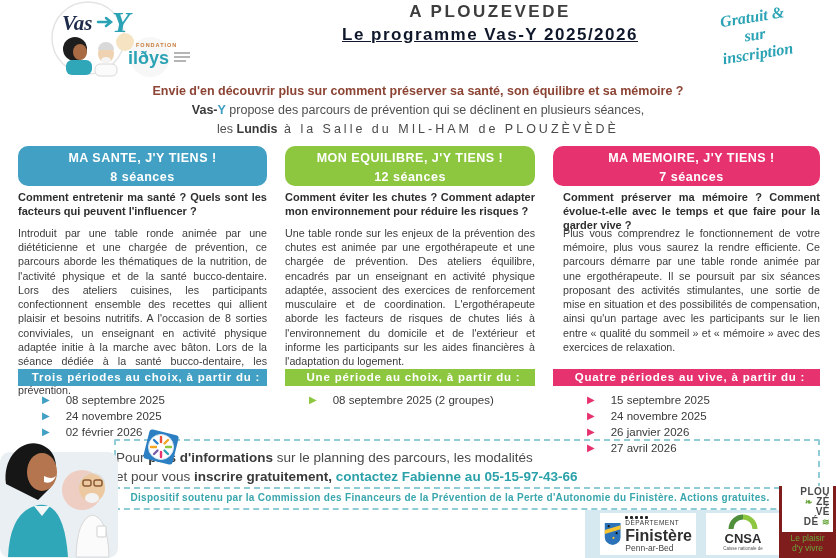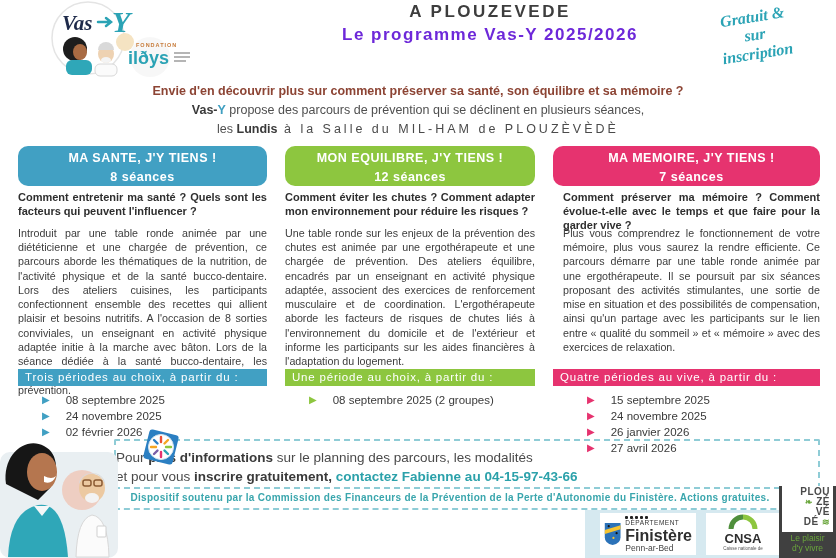--- a/index.html
+++ b/index.html
@@ -3,21 +3,21 @@
 <meta charset="utf-8">
 <style>
   html,body{margin:0;padding:0;background:#fff;}
   .page{position:relative;width:836px;height:558px;background:#ffffff;overflow:hidden;
         font-family:"Liberation Sans",sans-serif;color:#3c3c3c;}
 
   
   .brand{position:absolute;left:28px;top:0;width:180px;height:78px;}
   .titles{position:absolute;left:230px;top:2px;width:520px;text-align:center;}
   .title1{font-size:17px;font-weight:bold;letter-spacing:2.5px;color:#3d3d3d;}
-  .title2{font-size:17px;font-weight:bold;letter-spacing:1.5px;color:#6d28d9;margin-top:3px;}
+  .title2{font-size:17px;font-weight:bold;letter-spacing:1.5px;color:#0f172a;margin-top:3px;text-decoration:underline;}
   .ribbon{position:absolute;left:690px;top:8px;width:130px;text-align:center;
           transform:rotate(-9deg);font-family:"Liberation Serif",serif;font-style:italic;
           font-weight:bold;font-size:16px;line-height:1.15;color:#2ba3b5;}
 
   
   .intro{position:absolute;left:0;top:82px;width:836px;text-align:center;
          font-size:12.5px;line-height:19px;color:#4f4f4f;}
   .intro .l1{font-weight:bold;color:#8c4434;}
   .intro .hl{color:#3f9fc1;font-weight:bold;}
   .intro .b{font-weight:bold;color:#3a3a3a;}
@@ -26,22 +26,22 @@
   
   .columns{position:absolute;left:18px;top:146px;width:802px;display:grid;
            grid-template-columns:249px 250px 267px;grid-template-rows:40px 30px 138px 17px auto;
            row-gap:5px;justify-content:space-between;}
   .c1{grid-column:1;} .c2{grid-column:2;} .c3{grid-column:3;padding-left:10px;}
   .r1{grid-row:1;} .r2{grid-row:2;} .r3{grid-row:3;} .r4{grid-row:4;} .r5{grid-row:5;}
   .pill{border-radius:10px;color:#fff;text-align:center;font-weight:bold;
         font-size:12.5px;line-height:1.5;letter-spacing:0.5px;padding-top:3px;box-sizing:border-box;}
   .question{font-size:11px;font-weight:bold;color:#2e2e2e;text-align:justify;line-height:1.25;}
   .bodytext{font-size:10.7px;color:#3c3c3c;text-align:justify;line-height:1.33;}
-  .bar{color:#fff;font-weight:normal;font-size:11.5px;letter-spacing:0.8px;
-       line-height:17px;padding-left:7px;box-sizing:border-box;white-space:nowrap;overflow:hidden;}
+  .bar{color:#fff;font-weight:bold;font-size:11.5px;letter-spacing:0.8px;
+       line-height:17px;padding-left:7px;box-sizing:border-box;white-space:nowrap;overflow:hidden;text-align:center;}
   .datelist{padding-top:3px;}
   .date-row{display:flex;align-items:center;margin:0 0 4px 24px;font-size:11.5px;color:#3a3a3a;}
   .tri{font-size:10px;margin-right:16px;line-height:1;}
 
   
   .info-box{position:absolute;left:114px;top:439px;width:706px;height:50px;
             border:2px dashed #8fccd6;border-radius:2px;
             font-size:13.5px;line-height:19px;color:#4a4a4a;padding-top:7px;box-sizing:border-box;}
   .info-box .b{font-weight:bold;color:#3a3a3a;}
   .info-box .teal{font-weight:bold;color:#2ba1aa;}
@@ -57,21 +57,21 @@
   .fin-text{margin-left:4px;line-height:1;}
   .ermines{display:flex;gap:2px;margin-bottom:1px;}
   .ermines span{width:3px;height:3px;background:#222;display:inline-block;border-radius:1px;}
   .fin-dept{font-size:6.5px;letter-spacing:0.5px;color:#333;}
   .fin-name{font-size:16px;font-weight:bold;color:#2e2e2e;margin-top:1px;}
   .fin-sub{font-size:8.5px;color:#444;}
   .logo-cnsa{position:absolute;left:706px;top:513px;width:74px;height:42px;background:#fff;
              text-align:center;padding-top:1px;box-sizing:border-box;}
   .cnsa-name{font-size:13px;font-weight:bold;color:#2e2e2e;line-height:1;margin-top:-2px;}
   .cnsa-sub1{font-size:4.5px;color:#555;margin-top:1px;}
-  .logo-plz{position:absolute;left:779px;top:486px;width:57px;height:72px;background:#404040;}
+  .logo-plz{position:absolute;left:779px;top:486px;width:57px;height:72px;background:#7f1d1d;}
   .plz-box{position:absolute;left:3px;top:0;width:51px;height:46px;background:#fff;
            text-align:right;padding:1px 3px;box-sizing:border-box;line-height:10px;}
   .plz-part{font-size:10px;font-weight:bold;color:#4a4a4a;letter-spacing:0.5px;}
   .plz-leaf{color:#6aa63c;font-size:9px;}
   .plz-tag{position:absolute;left:0;top:47px;width:57px;text-align:center;
            font-size:8.5px;color:#6aa63c;line-height:10px;}
 
   .illus{position:absolute;left:0;top:424px;width:118px;height:134px;}
 </style>
 </head>
@@ -184,21 +184,21 @@
         </div>
         <div class="date-row">
           <span class="tri" style="color: rgb(230, 51, 111);">▶</span>
           <span>27 avril 2026</span>
         </div>
       </div>
   </div>
 
   <div class="info-box">
     <div><span>Pour </span><span class="b">plus d'informations</span><span> sur le planning des parcours, les modalités</span></div>
-    <div><span>et pour vous </span><span class="b">inscrire gratuitement,</span><span class="teal"> contactez Fabienne au 04-15-97-43-66</span></div>
+    <div><span>et pour vous </span><span class="b">inscrire gratuitement,</span><span class="teal"> contactez Fabienne au 05-15-97-43-66</span></div>
   </div>
 
   <div class="badge">
     <svg width="46" height="46" viewBox="0 0 46 46">
       <rect x="8" y="8" width="30" height="30" rx="3" fill="#2b7fc2" transform="rotate(14 23 23)"></rect>
       <circle cx="23" cy="23" r="12.5" fill="#ffffff" stroke="#d8e6ee"></circle>
       <g stroke-width="2.4" stroke-linecap="round">
         <line x1="23" y1="18" x2="23" y2="13" stroke="#e94f35"></line>
         <line x1="26.5" y1="19.5" x2="30" y2="16" stroke="#f5a623"></line>
         <line x1="28" y1="23" x2="33" y2="23" stroke="#8dc63f"></line>

